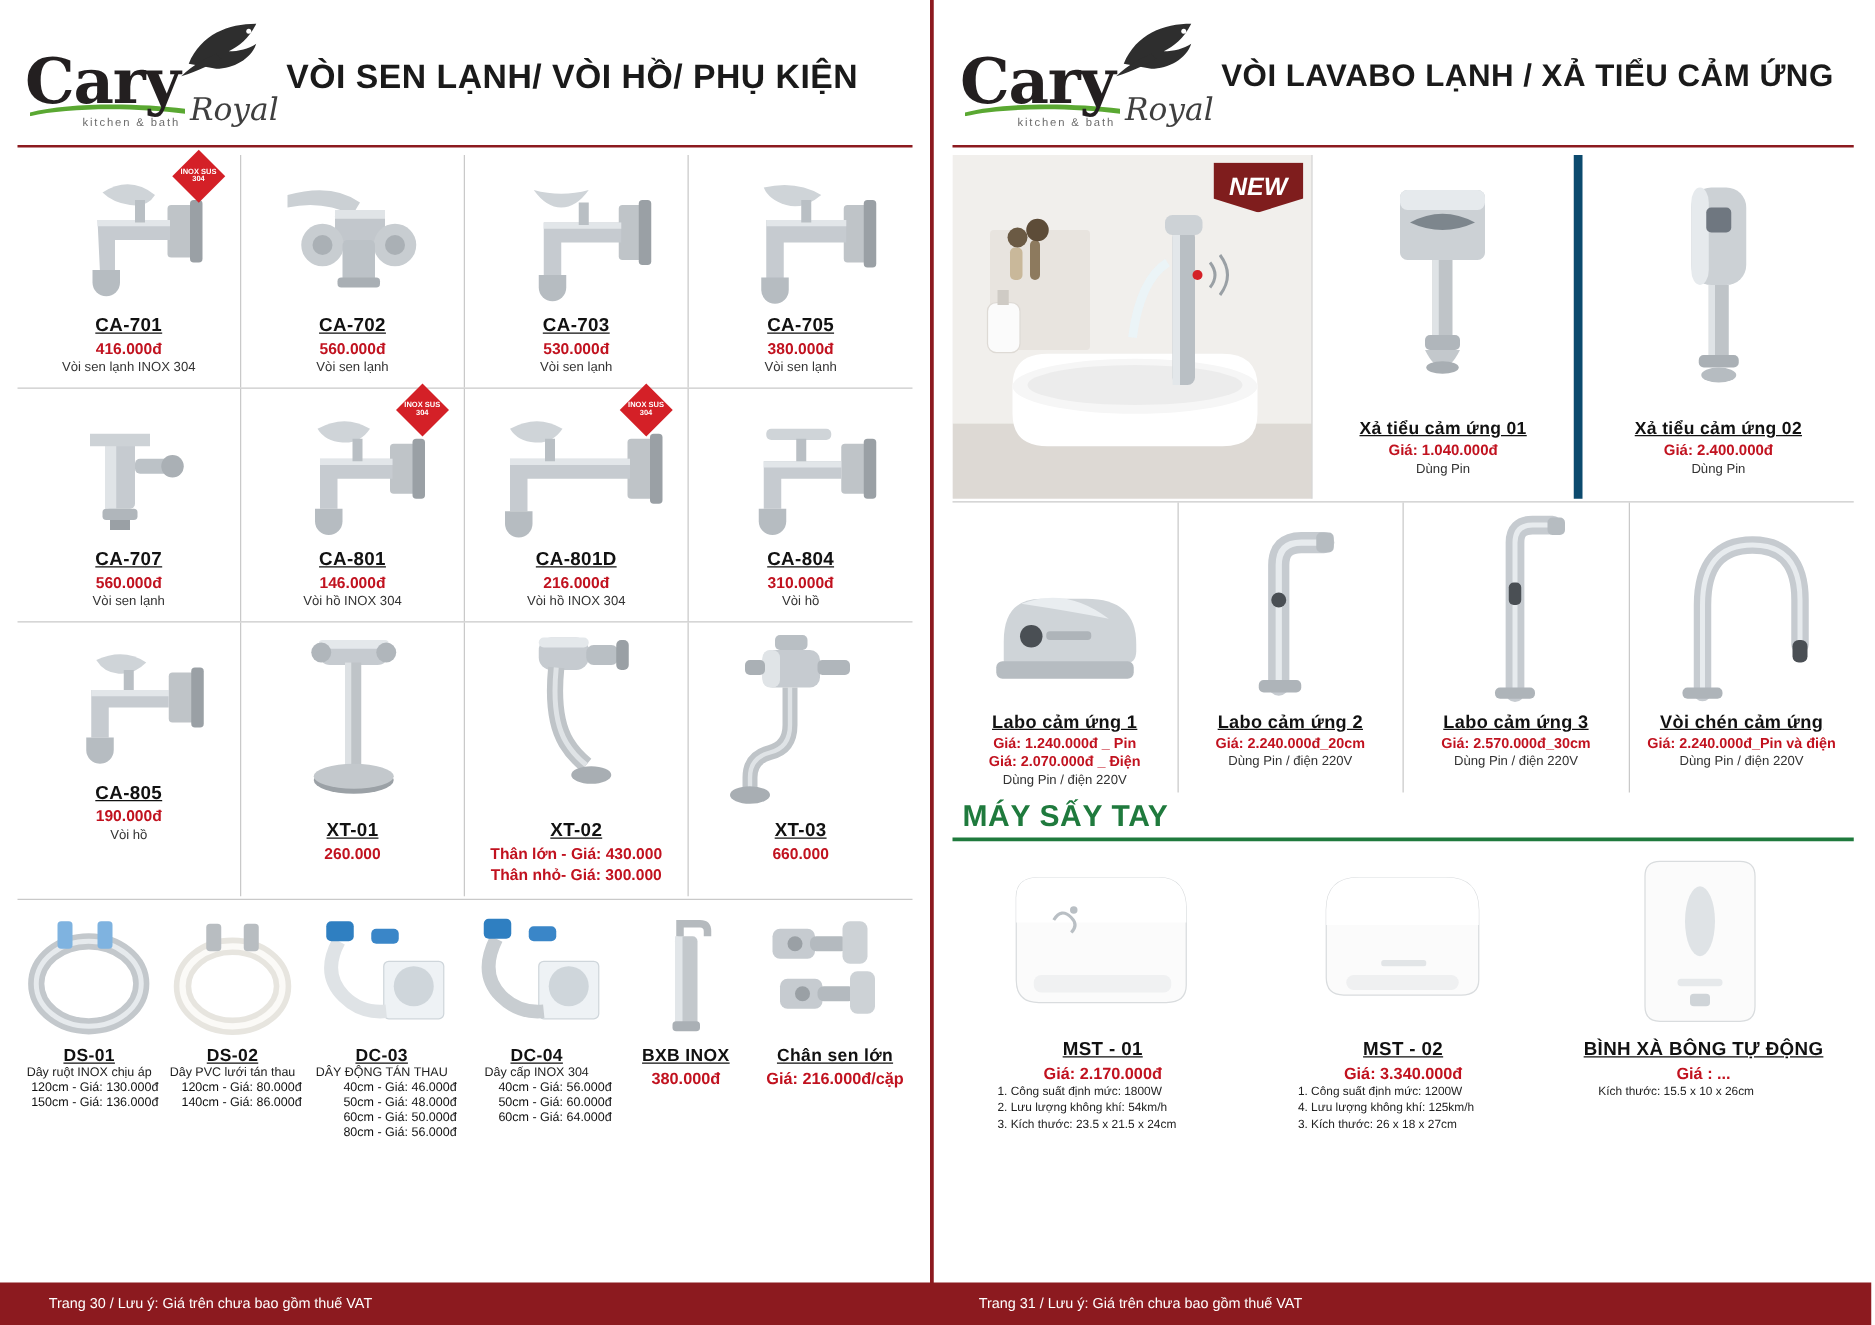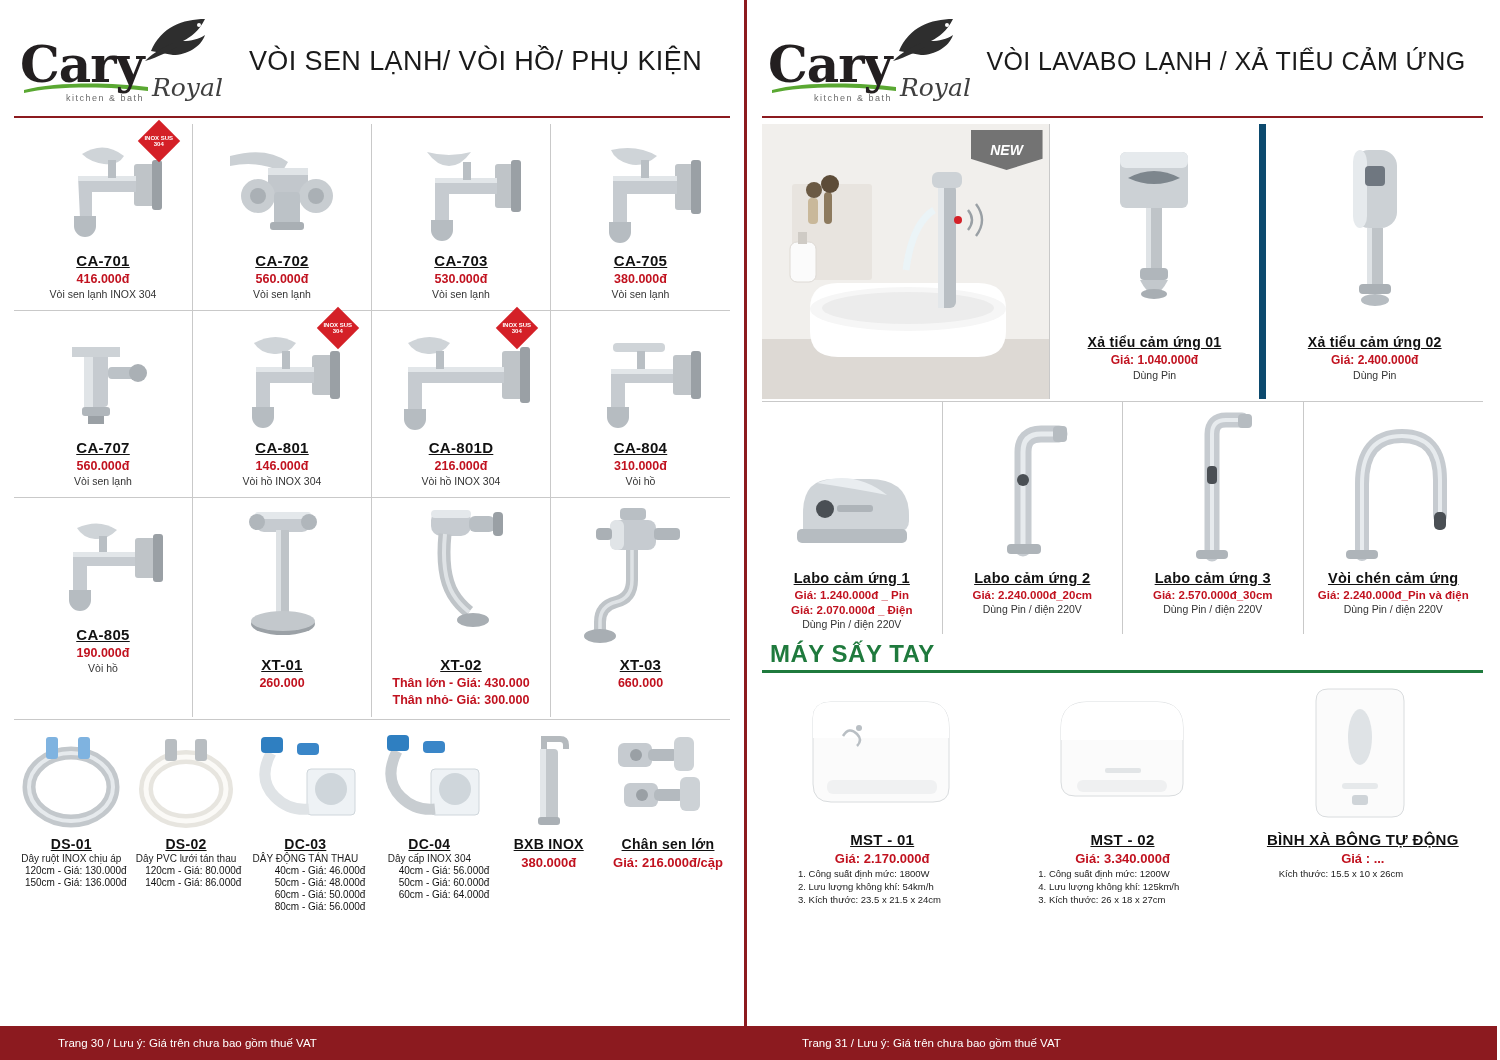--- a/index.html
+++ b/index.html
@@ -55,23 +55,22 @@
   .logo .kb {
     position: absolute; left: 52px; top: 78px;
     font-size: 9px; letter-spacing: 1.5px; color: #6b6b6b;
   }
   .logo .swoosh {
     position: absolute; left: 10px; top: 66px;
     width: 124px; height: 12px;
   }
   .hdr-title {
     flex: 1 1 auto;
-    text-align: center;
     font-size: 27px;
-    font-weight: 400;
+    font-weight: 700;
     color: #1a1a1a;
     letter-spacing: 0.4px;
     padding-right: 8px;
   }
   .half.right .hdr-title { font-size: 25px; }
 
   
   .grid-wrap { margin-top: 6px; }
   .grid-row {
     display: flex;
@@ -132,40 +131,40 @@
 
   
   .footer {
     position: absolute;
     left: 0; right: 0; bottom: 0;
     height: 34px;
     background: #8c1a1f;
     color: #fff;
     display: flex; align-items: center;
     font-size: 11.5px;
-    padding-left: 58px;
+    padding-left: 39px;
   }
 
   
   .hero-row { display: flex; margin-top: 6px; }
   .hero {
     position: relative;
     width: 300px; height: 275px;
     border-right: 1px solid #c9c9c9;
     overflow: hidden;
   }
   .hero .scene {
     position: absolute; inset: 0;
     background: linear-gradient(180deg,#f2f1ef 0%, #e9e7e4 55%, #dedbd7 100%);
   }
   .new-flag {
     position: absolute; right: 6px; top: 6px;
     width: 72px; height: 40px;
-    background: #737373;
-    color: #fff; font-size: 14px; font-weight: 700; font-style: italic;
+    background: #7f1d1d;
+    color: #fff; font-size: 20px; font-weight: 700; font-style: italic;
     display: flex; align-items: center; justify-content: center;
     clip-path: polygon(0 0, 100% 0, 100% 72%, 50% 100%, 0 72%);
   }
   .sensor-cell {
     width: 226px;
     text-align: center;
     padding-top: 18px;
     border-right: 7px solid #0c4a6e;
   }
   .sensor-cell:last-child { border-right: none; }

